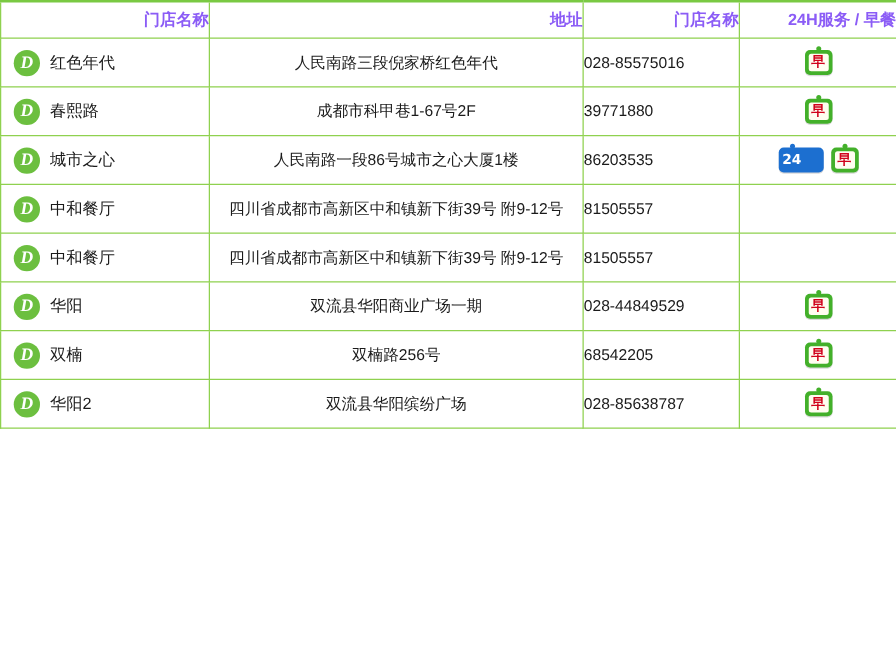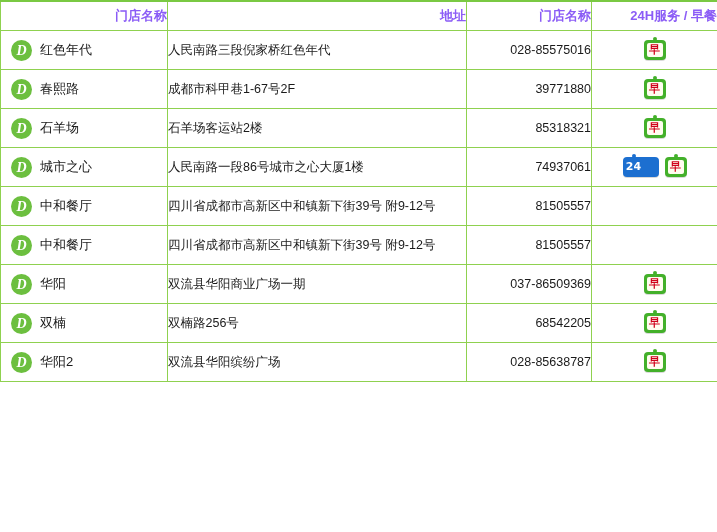--- a/index.html
+++ b/index.html
@@ -71,26 +71,26 @@
     text-align: center;
     color: #ffffff;
     font-size: 14px;
     font-weight: bold;
     font-family: "Liberation Serif", serif;
     font-style: italic;
   }
   .store-name { font-size: 13px; color: #1a1a1a; }
 
   td.addr-cell {
-    text-align: left;
+    text-align: center;
     font-size: 12.5px;
     color: #1a1a1a;
   }
   td.phone-cell {
-    text-align: right;
+    text-align: left;
     font-size: 12.5px;
     color: #1a1a1a;
     margin-left: 36px;
   }
   td.svc-cell {
     text-align: center;
   }
   .badges {
     display: flex;
     align-items: center;
@@ -215,42 +215,25 @@
             <span class="badge-breakfast">
               <span class="inner">早</span>
             </span>
           </div>
         </td>
       </tr>
       <tr>
         <td class="name-cell">
           <div class="name-inner">
             <span class="logo"></span>
-            <span class="store-name">石羊场</span>
-          </div>
-        </td>
-        <td class="addr-cell">石羊场客运站2楼</td>
-        <td class="phone-cell">85318321</td>
-        <td class="svc-cell">
-          <div class="badges">
-            <span class="badge-breakfast">
-              <span class="inner">早</span>
-            </span>
-          </div>
-        </td>
-      </tr>
-      <tr>
-        <td class="name-cell">
-          <div class="name-inner">
-            <span class="logo"></span>
             <span class="store-name">城市之心</span>
           </div>
         </td>
         <td class="addr-cell">人民南路一段86号城市之心大厦1楼</td>
-        <td class="phone-cell">74937061</td>
+        <td class="phone-cell">86203535</td>
         <td class="svc-cell">
           <div class="badges">
             <span class="badge-24h">
               <span class="inner">24</span>
             </span>
             <span class="badge-breakfast">
               <span class="inner">早</span>
             </span>
           </div>
         </td>
@@ -282,21 +265,21 @@
         </td>
       </tr>
       <tr>
         <td class="name-cell">
           <div class="name-inner">
             <span class="logo"></span>
             <span class="store-name">华阳</span>
           </div>
         </td>
         <td class="addr-cell">双流县华阳商业广场一期</td>
-        <td class="phone-cell">037-86509369</td>
+        <td class="phone-cell">028-44849529</td>
         <td class="svc-cell">
           <div class="badges">
             <span class="badge-breakfast">
               <span class="inner">早</span>
             </span>
           </div>
         </td>
       </tr>
       <tr>
         <td class="name-cell">

